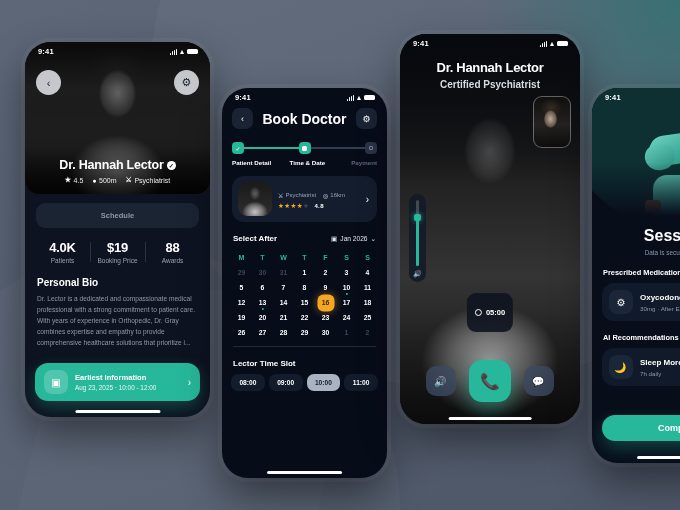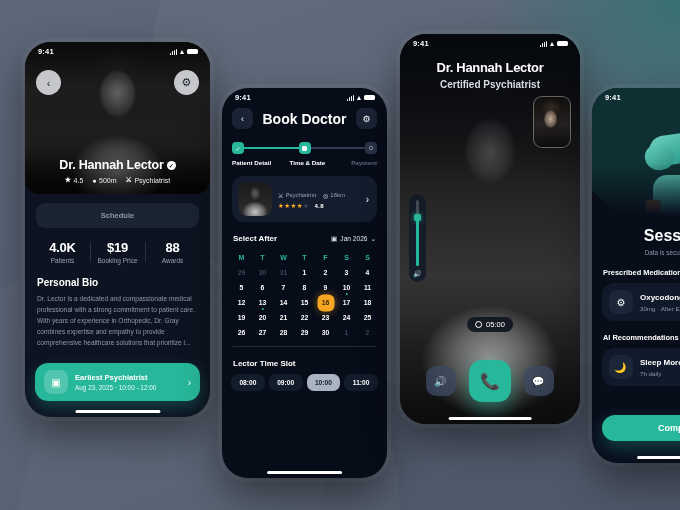--- a/index.html
+++ b/index.html
@@ -172,22 +172,22 @@
   .vol{position:absolute;left:9px;top:160px;width:17px;height:88px;border-radius:9px;
      background:rgba(18,26,40,.85);display:flex;flex-direction:column;align-items:center;
      padding:6px 0 4px;}
   .voltrack{width:2.4px;flex:1;background:rgba(255,255,255,.2);border-radius:2px;
      position:relative;display:flex;align-items:flex-end;justify-content:center;}
   .volfill{position:absolute;bottom:0;width:2.4px;height:72%;background:#27b79a;border-radius:2px;}
   .volknob{position:absolute;bottom:68%;width:7px;height:7px;border-radius:2px;background:#27b79a;
      box-shadow:0 0 5px rgba(39,183,154,.8);}
   .volic{color:#e6ebf2;font-size:7px;margin-top:4px;}
   .timer{position:absolute;left:50%;transform:translateX(-50%);bottom:92px;
-     background:rgba(14,20,31,.9);border-radius:9px;padding:3px 8px;display:flex;
-     align-items:center;gap:4px;color:#fff;font-size:7.5px;font-weight:normal;}
+     background:rgba(14,20,31,.9);border-radius:9px;padding:15px 8px;display:flex;
+     align-items:center;gap:4px;color:#fff;font-size:7.5px;font-weight:bold;}
   .timer .rec{width:7px;height:7px;border-radius:50%;border:1.6px solid #fff;}
   .ctlrow{position:absolute;left:0;right:0;bottom:22px;display:flex;align-items:center;
      justify-content:center;gap:13px;}
   .ctl{width:30px;height:30px;border-radius:10px;background:rgba(60,74,96,.8);
      display:flex;align-items:center;justify-content:center;color:#fff;font-size:10px;}
   .callbtn{width:42px;height:42px;border-radius:13px;background:#27b79a;
      display:flex;align-items:center;justify-content:center;color:#fff;font-size:16px;
      box-shadow:0 7px 18px rgba(39,183,154,.45);}
 
   
@@ -291,21 +291,21 @@
       <span>Awards</span>
     </div>
   </div>
 
   <div class="bio-t">Personal Bio</div>
   <div class="bio-p">Dr. Lector is a dedicated and compassionate medical professional with a strong commitment to patient care. With years of experience in Orthopedic, Dr. Gray combines expertise and empathy to provide comprehensive healthcare solutions that prioritize i...</div>
 
   <div class="avail">
     <div class="avail-ic">▣</div>
     <div>
-      <div class="avail-t">Earliest Psychiatrist</div>
+      <div class="avail-t">Earliest Information</div>
       <div class="avail-s">Aug 23, 2025  ·  10:00 - 12:00</div>
     </div>
     <div class="avail-ar">›</div>
   </div>
   <div class="homebar"></div>
  </div>
 </div>
 
 <div class="phone" id="phone2">
  <div class="screen">

